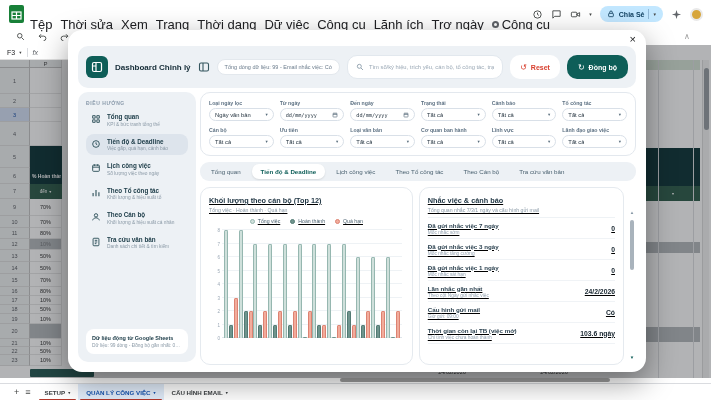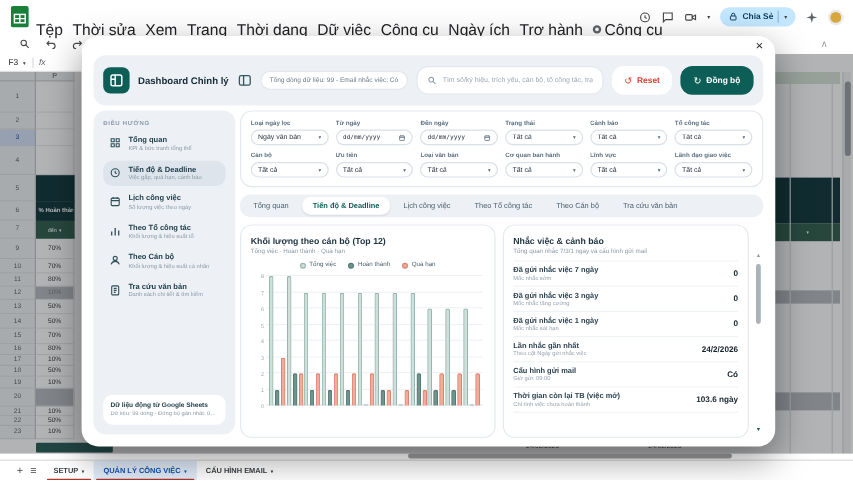--- a/index.html
+++ b/index.html
@@ -118,21 +118,21 @@
   .fbox { height:13px; border:1px solid #d9e0e8; border-radius:7px; background:#fff; display:flex; align-items:center; justify-content:space-between; padding:0 5px; cursor:pointer; }
   .fval { font-size:5.8px; color:#24333f; white-space:nowrap; overflow:hidden; }
   .fval.mono { font-family:"DejaVu Sans Mono", monospace; font-size:5.2px; }
   .fcaret2 { font-size:4.5px; color:#566b7a; margin-left:2px; }
   .fcal { width:6px; height:6px; color:#566b7a; flex:none; }
 
   .dtabs { margin-top:6px; background:#edf1f5; border-radius:9px; padding:2px; display:flex; gap:2px; }
   .dtab { padding:4px 9px; font-size:6.2px; color:#4a6170; border-radius:7px; white-space:nowrap; cursor:pointer; }
   .dtab.active { background:#fff; color:#0e5e58; font-weight:700; box-shadow:0 1px 2px rgba(0,0,0,0.1); }
 
-  .cardsrow { margin-top:6px; display:flex; gap:6px; padding-right:12px; height:178px; }
+  .cardsrow { margin-top:6px; display:flex; gap:6px; padding-right:12px; height:178px;text-decoration:underline; }
   .card { background:#fff; border:1px solid #e5eaef; border-radius:10px; padding:8px; }
   .chart-card { flex:1.04; }
   .alerts-card { flex:1; }
   .c-title { font-size:7.3px; font-weight:700; color:#1c3240; white-space:nowrap; }
   .c-sub { font-size:5.2px; color:#8a9aa7; margin-top:2px; white-space:nowrap; }
 
   .legend { display:flex; justify-content:center; gap:10px; margin-top:5px; }
   .lg-item { display:flex; align-items:center; gap:3px; }
   .lg-dot { width:5px; height:5px; border-radius:50%; border:1px solid; }
   .lg-lb { font-size:5.2px; color:#4a6170; white-space:nowrap; }
@@ -172,22 +172,22 @@
       <path d="M3 10.5h9M7.5 7v7" stroke="#fff" stroke-width="1.2"></path>
     </svg>
     <div class="menubar" id="menubar">
         <div class="menu-item">Tệp</div>
         <div class="menu-item">Thời sửa</div>
         <div class="menu-item">Xem</div>
         <div class="menu-item">Trạng</div>
         <div class="menu-item">Thời dạng</div>
         <div class="menu-item">Dữ việc</div>
         <div class="menu-item">Công cụ</div>
-        <div class="menu-item">Ngày ích</div>
-        <div class="menu-item">Trợ hành</div>
+        <div class="menu-item">Lãnh ích</div>
+        <div class="menu-item">Trợ ngày</div>
         <div class="menu-item">
           <span class="cmi"></span>
           <span>Công cụ</span>
         </div>
       </div>
     <div class="topbar-right">
       <svg class="tb-ic" viewBox="0 0 24 24">
           <circle cx="12" cy="12" r="8" fill="none" stroke="currentColor" stroke-width="2"></circle>
           <path d="M12 8v4l3 2" fill="none" stroke="currentColor" stroke-width="2"></path>
         </svg>

